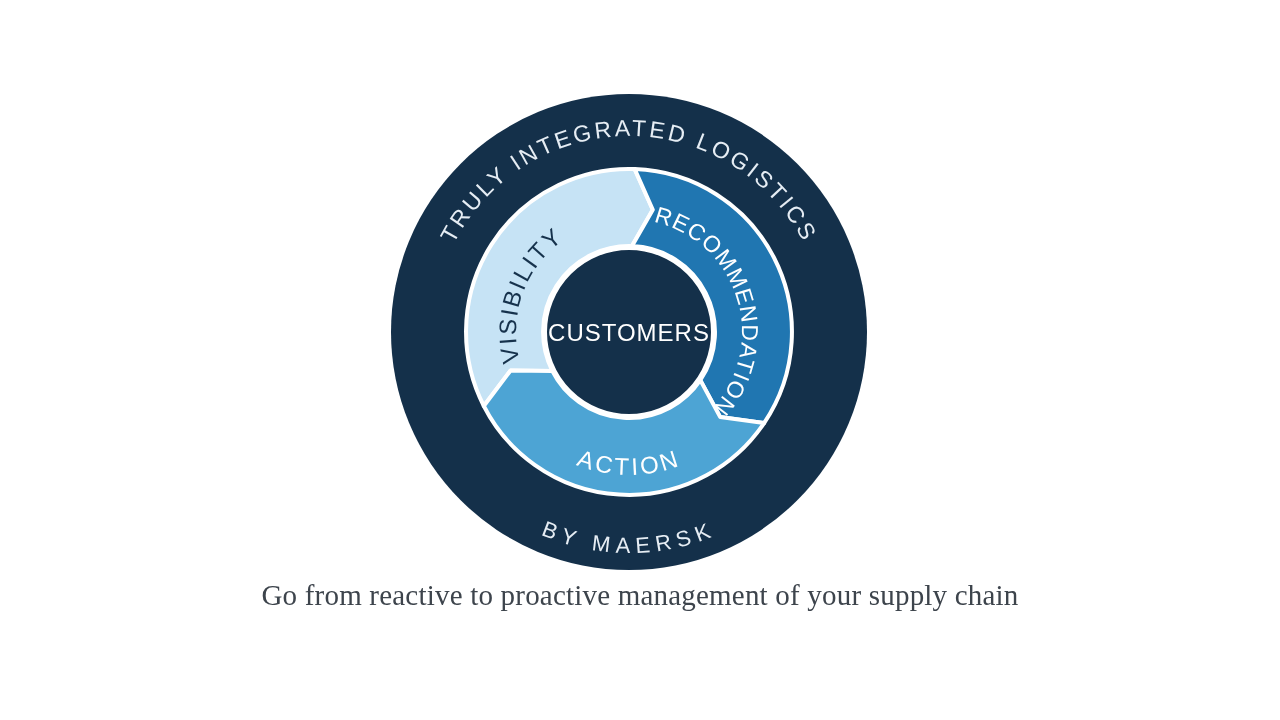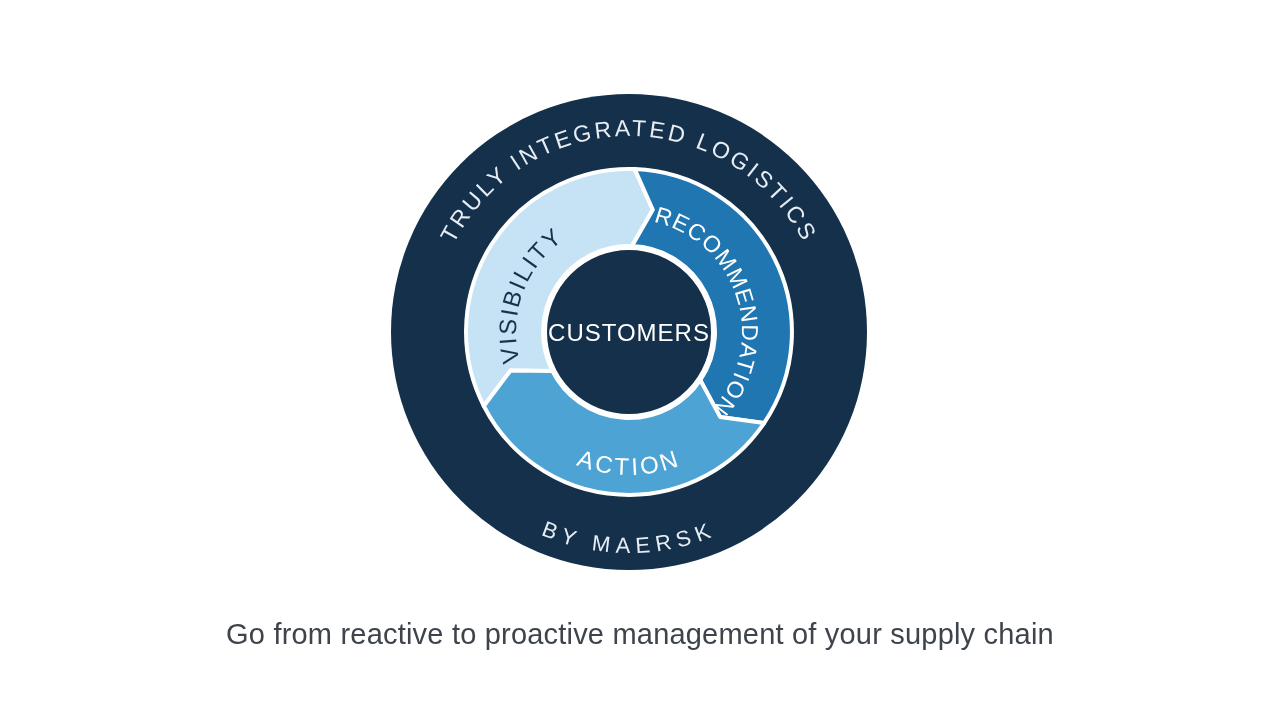--- a/index.html
+++ b/index.html
@@ -50,28 +50,29 @@
     letter-spacing: 3px;
     font-weight: 400;
   }
   .center-label {
     font-size: 24px;
     letter-spacing: 1px;
     font-weight: 400;
   }
   .caption {
     position: absolute;
-    top: 618px;
+    top: 579px;
     left: 0;
     width: 1280px;
     text-align: center;
     font-size: 29px;
     font-weight: 400;
     color: #3d444c;
     letter-spacing: 0.2px;
+    font-family: Liberation Serif, serif;
   }
 </style>
 </head>
 <body>
 
 <div class="canvas">
 
   <svg class="diagram" id="cycle" width="1280" height="720" viewBox="0 0 1280 720">
 
     <defs>

